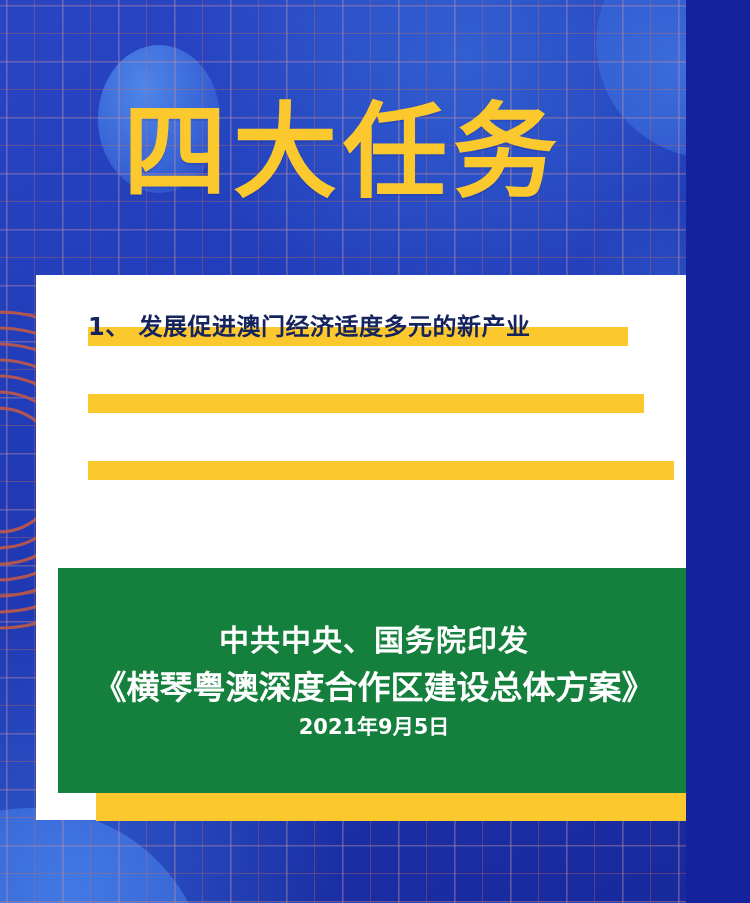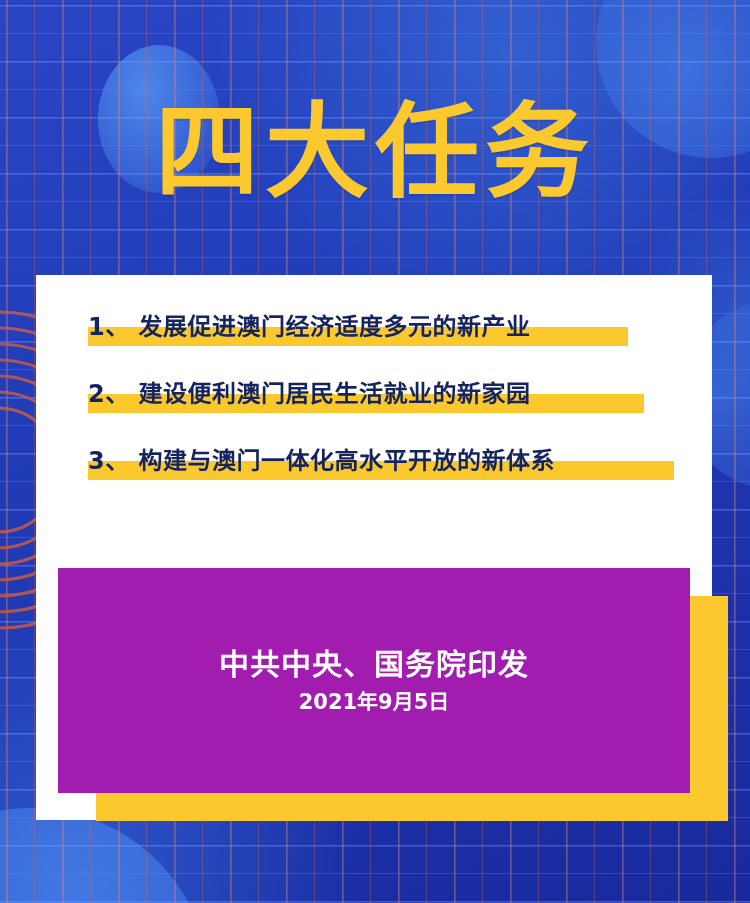--- a/index.html
+++ b/index.html
@@ -7,21 +7,21 @@
     margin: 0;
     padding: 0;
     background: #14239c;
   }
   body {
     font-family: "Liberation Sans", "DejaVu Sans", sans-serif;
   }
 
   .poster {
     position: relative;
-    width: 750px;
+    width: 686px;
     height: 903px;
     overflow: hidden;
     background: #1f36b4;
   }
 
   
   .bg-base {
     position: absolute;
     inset: 0;
     background:
@@ -160,21 +160,21 @@
     width: 632px;
     height: 225px;
     background: #fbc82e;
   }
   .footer-box {
     position: absolute;
     left: 0;
     top: 0;
     width: 632px;
     height: 225px;
-    background: #a21caf;
+    background: #15803d;
     display: flex;
     flex-direction: column;
     align-items: center;
     justify-content: center;
     text-align: center;
   }
   .footer-line {
     color: #ffffff;
     font-weight: 800;
     font-family: "DejaVu Sans", "Liberation Sans", sans-serif;
@@ -212,31 +212,30 @@
 
   <div class="card">
 
     <ul class="task-list">
       <li class="task-item">
         <span class="task-hl" style="width:540px"></span>
         <span class="task-text">1、 发展促进澳门经济适度多元的新产业</span>
       </li>
       <li class="task-item">
         <span class="task-hl" style="width:556px"></span>
-        <span class="task-text">2、 建设便利澳门居民生活就业的新家园</span>
       </li>
       <li class="task-item">
         <span class="task-hl" style="width:586px"></span>
-        <span class="task-text">3、 构建与澳门一体化高水平开放的新体系</span>
       </li>
     </ul>
 
     <div class="footer-wrap">
       <div class="footer-shadow"></div>
       <div class="footer-box">
         <div class="footer-line fl-1">中共中央、国务院印发</div>
+        <div class="footer-line fl-2">《横琴粤澳深度合作区建设总体方案》</div>
         <div class="footer-line fl-3">2021年9月5日</div>
       </div>
     </div>
 
   </div>
 
 </div>
 
 </body></html>

